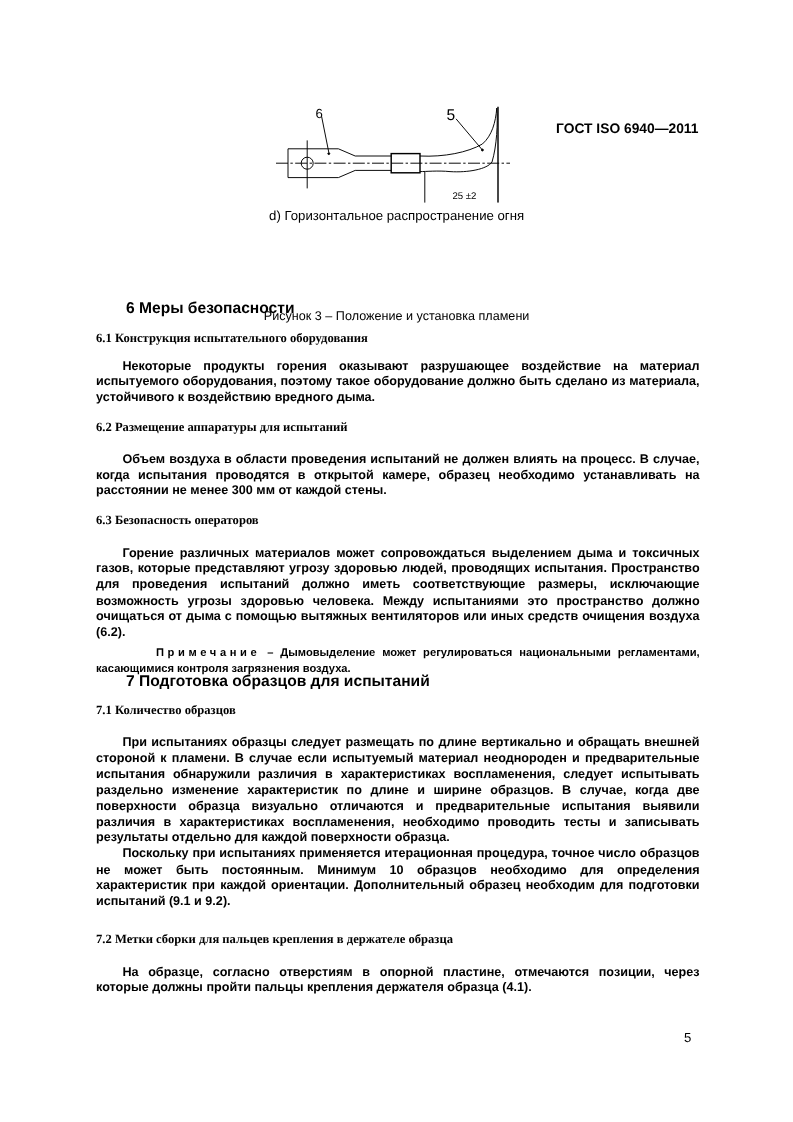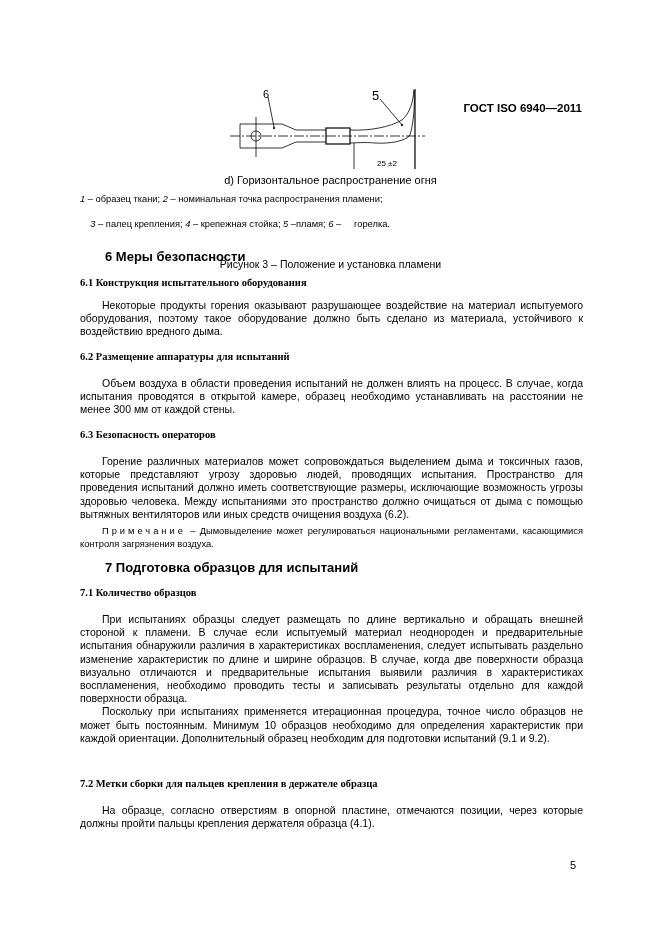--- a/index.html
+++ b/index.html
@@ -7,23 +7,23 @@
          font-family: "Liberation Sans", sans-serif; color: #000; }
   .header { position: absolute; right: 79px; top: 63px; font-size: 11.5px; font-weight: bold; margin-top: 39px; }
   .figure { position: absolute; left: 230px; top: 87px; width: 195px; height: 82px; }
   .fig-caption { position: absolute; left: 0; width: 661px; top: 174px; text-align: center; font-size: 11px; }
   .legend { position: absolute; left: 80px; top: 193px; font-size: 9.3px; line-height: 12.5px; }
   .legend i { font-style: italic; }
   .figure-title { position: absolute; left: 0; width: 661px; top: 222px; text-align: center; font-size: 10.5px; margin-top: 36px; }
   .content { position: absolute; left: 80px; width: 503px; font-size: 10.5px; line-height: 13.2px; }
   .h1 { position: absolute; left: 80px; font-size: 13px; font-weight: bold; margin-left: 25px; }
   .h2 { position: absolute; left: 80px; font-size: 10.5px; font-weight: bold; font-family: Liberation Serif, serif; }
-  .p { text-align: justify; text-indent: 22px; margin: 0; }
+  .p { text-align: justify; text-indent: 22px; margin: 0; font-weight: bold; }
   .note { font-size: 9.3px; line-height: 12.5px; }
-  .note .sp { letter-spacing: 3px; }
+  .note .sp { letter-spacing: 3px; margin-left: 28px; }
   .pagenum { position: absolute; left: 570px; top: 859px; font-size: 11px; }
 </style>
 </head>
 <body>
 
 <div class="header">ГОСТ ISO 6940—2011</div>
 
 <svg class="figure" viewBox="0 0 195 82">
   <g fill="none" stroke="#000" stroke-width="0.8">
 
@@ -47,26 +47,20 @@
     <circle cx="172" cy="38" r="0.8" fill="#000"></circle>
   </g>
   <text x="33" y="11" font-size="11" font-family="Liberation Sans, sans-serif">6</text>
   <text x="142" y="13" font-size="13" font-family="Liberation Sans, sans-serif">5</text>
   <text x="147" y="79" font-size="8" font-family="Liberation Sans, sans-serif">25 ±2</text>
 </svg>
 
 <div class="fig-caption">d) Горизонтальное распространение огня</div>
 
 <div class="legend">
-  <div>
-    <i>1</i><span> – образец ткани; </span><i>2</i><span> – номинальная точка распространения пламени;</span>
-  </div>
-  <div style="white-space:pre">
-    <i>3</i><span> – палец крепления; </span><i>4</i><span> – крепежная стойка; </span><i>5</i><span> –пламя; </span><i>6</i><span> –     горелка.</span>
-  </div>
 </div>
 
 <div class="figure-title">Рисунок 3 – Положение и установка пламени</div>
 
 <div class="h1" style="top:249px">6 Меры безопасности</div>
 <div class="h2" style="top:277px">6.1 Конструкция испытательного оборудования</div>
 <div class="content" style="top:299px">
   <p class="p">Некоторые продукты горения оказывают разрушающее воздействие на материал испытуемого оборудования, поэтому такое оборудование должно быть сделано из материала, устойчивого к воздействию вредного дыма.</p>
 </div>
 

